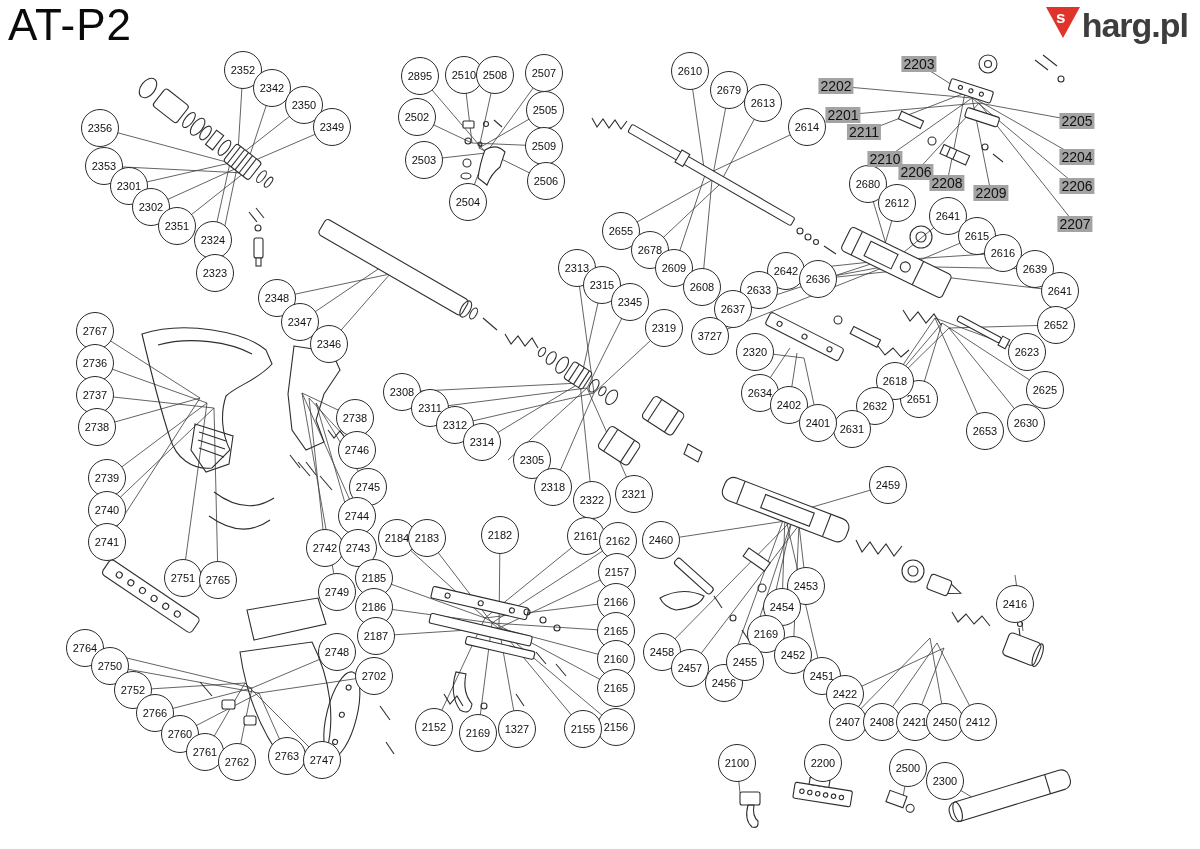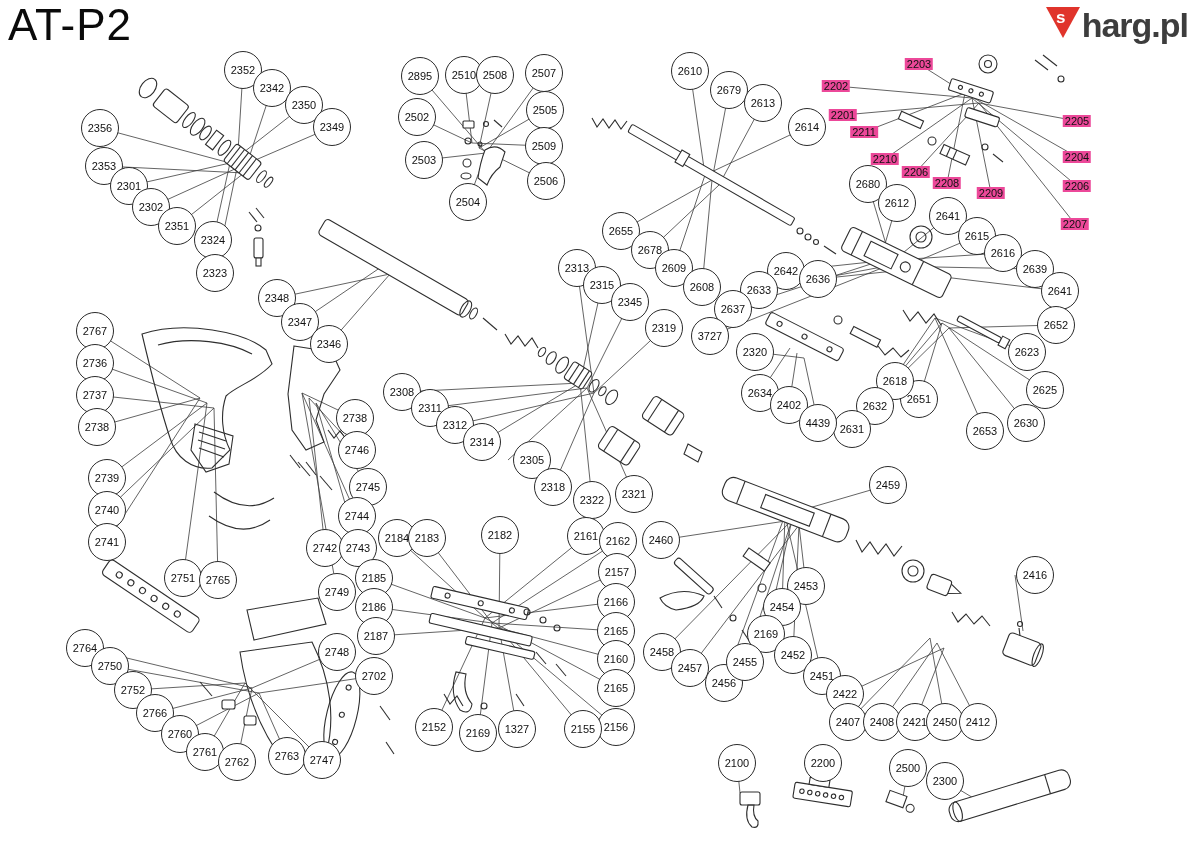--- a/index.html
+++ b/index.html
@@ -26,21 +26,21 @@
   #parts-layer .nf{fill:none;}
   #balloon-layer{position:absolute;left:0;top:0;width:100%;height:100%;}
   .balloon{
     position:absolute;width:38px;height:38px;box-sizing:border-box;
     border:1.5px solid #2b2b2b;border-radius:50%;background:#fff;
     display:flex;align-items:center;justify-content:center;
     font-size:11px;color:#111;
   }
   .plain-label{
     position:absolute;transform:translate(-50%,-50%);
-    font-size:11px;color:#111;background:#ec4899;padding:0 2px;
+    font-size:14px;color:#111;background:#a3a3a3;padding:0 2px;
   }
 </style>
 </head>
 <body>
 
 <div class="page">
 
   <div class="title">AT-P2</div>
 
   <div class="logo">
@@ -510,21 +510,21 @@
       <div class="balloon" style="left: 411px; top: 389px;">2311</div>
       <div class="balloon" style="left: 436px; top: 406px;">2312</div>
       <div class="balloon" style="left: 463px; top: 423px;">2314</div>
       <div class="balloon" style="left: 513px; top: 441px;">2305</div>
       <div class="balloon" style="left: 534px; top: 468px;">2318</div>
       <div class="balloon" style="left: 573px; top: 481px;">2322</div>
       <div class="balloon" style="left: 615px; top: 475px;">2321</div>
       <div class="balloon" style="left: 736px; top: 333px;">2320</div>
       <div class="balloon" style="left: 741px; top: 374px;">2634</div>
       <div class="balloon" style="left: 770px; top: 386px;">2402</div>
-      <div class="balloon" style="left: 799px; top: 404px;">4439</div>
+      <div class="balloon" style="left: 799px; top: 404px;">2401</div>
       <div class="balloon" style="left: 76px; top: 312px;">2767</div>
       <div class="balloon" style="left: 76px; top: 344px;">2736</div>
       <div class="balloon" style="left: 76px; top: 376px;">2737</div>
       <div class="balloon" style="left: 78px; top: 408px;">2738</div>
       <div class="balloon" style="left: 88px; top: 459px;">2739</div>
       <div class="balloon" style="left: 88px; top: 491px;">2740</div>
       <div class="balloon" style="left: 88px; top: 523px;">2741</div>
       <div class="balloon" style="left: 164px; top: 559px;">2751</div>
       <div class="balloon" style="left: 199px; top: 561px;">2765</div>
       <div class="balloon" style="left: 336px; top: 399px;">2738</div>
@@ -573,21 +573,21 @@
       <div class="balloon" style="left: 643px; top: 633px;">2458</div>
       <div class="balloon" style="left: 671px; top: 649px;">2457</div>
       <div class="balloon" style="left: 705px; top: 664px;">2456</div>
       <div class="balloon" style="left: 726px; top: 643px;">2455</div>
       <div class="balloon" style="left: 826px; top: 675px;">2422</div>
       <div class="balloon" style="left: 829px; top: 703px;">2407</div>
       <div class="balloon" style="left: 863px; top: 703px;">2408</div>
       <div class="balloon" style="left: 896px; top: 703px;">2421</div>
       <div class="balloon" style="left: 926px; top: 703px;">2450</div>
       <div class="balloon" style="left: 959px; top: 703px;">2412</div>
-      <div class="balloon" style="left: 996px; top: 556px; margin-left: 20px;">2416</div>
+      <div class="balloon" style="left: 996px; top: 585px;">2416</div>
       <div class="balloon" style="left: 718px; top: 744px;">2100</div>
       <div class="balloon" style="left: 804px; top: 744px;">2200</div>
       <div class="balloon" style="left: 889px; top: 749px;">2500</div>
       <div class="balloon" style="left: 926px; top: 762px;">2300</div>
       <div class="plain-label" style="left: 919px; top: 64px;">2203</div>
       <div class="plain-label" style="left: 836px; top: 86px;">2202</div>
       <div class="plain-label" style="left: 843px; top: 115px;">2201</div>
       <div class="plain-label" style="left: 864px; top: 132px;">2211</div>
       <div class="plain-label" style="left: 885px; top: 159px;">2210</div>
       <div class="plain-label" style="left: 916px; top: 172px;">2206</div>

